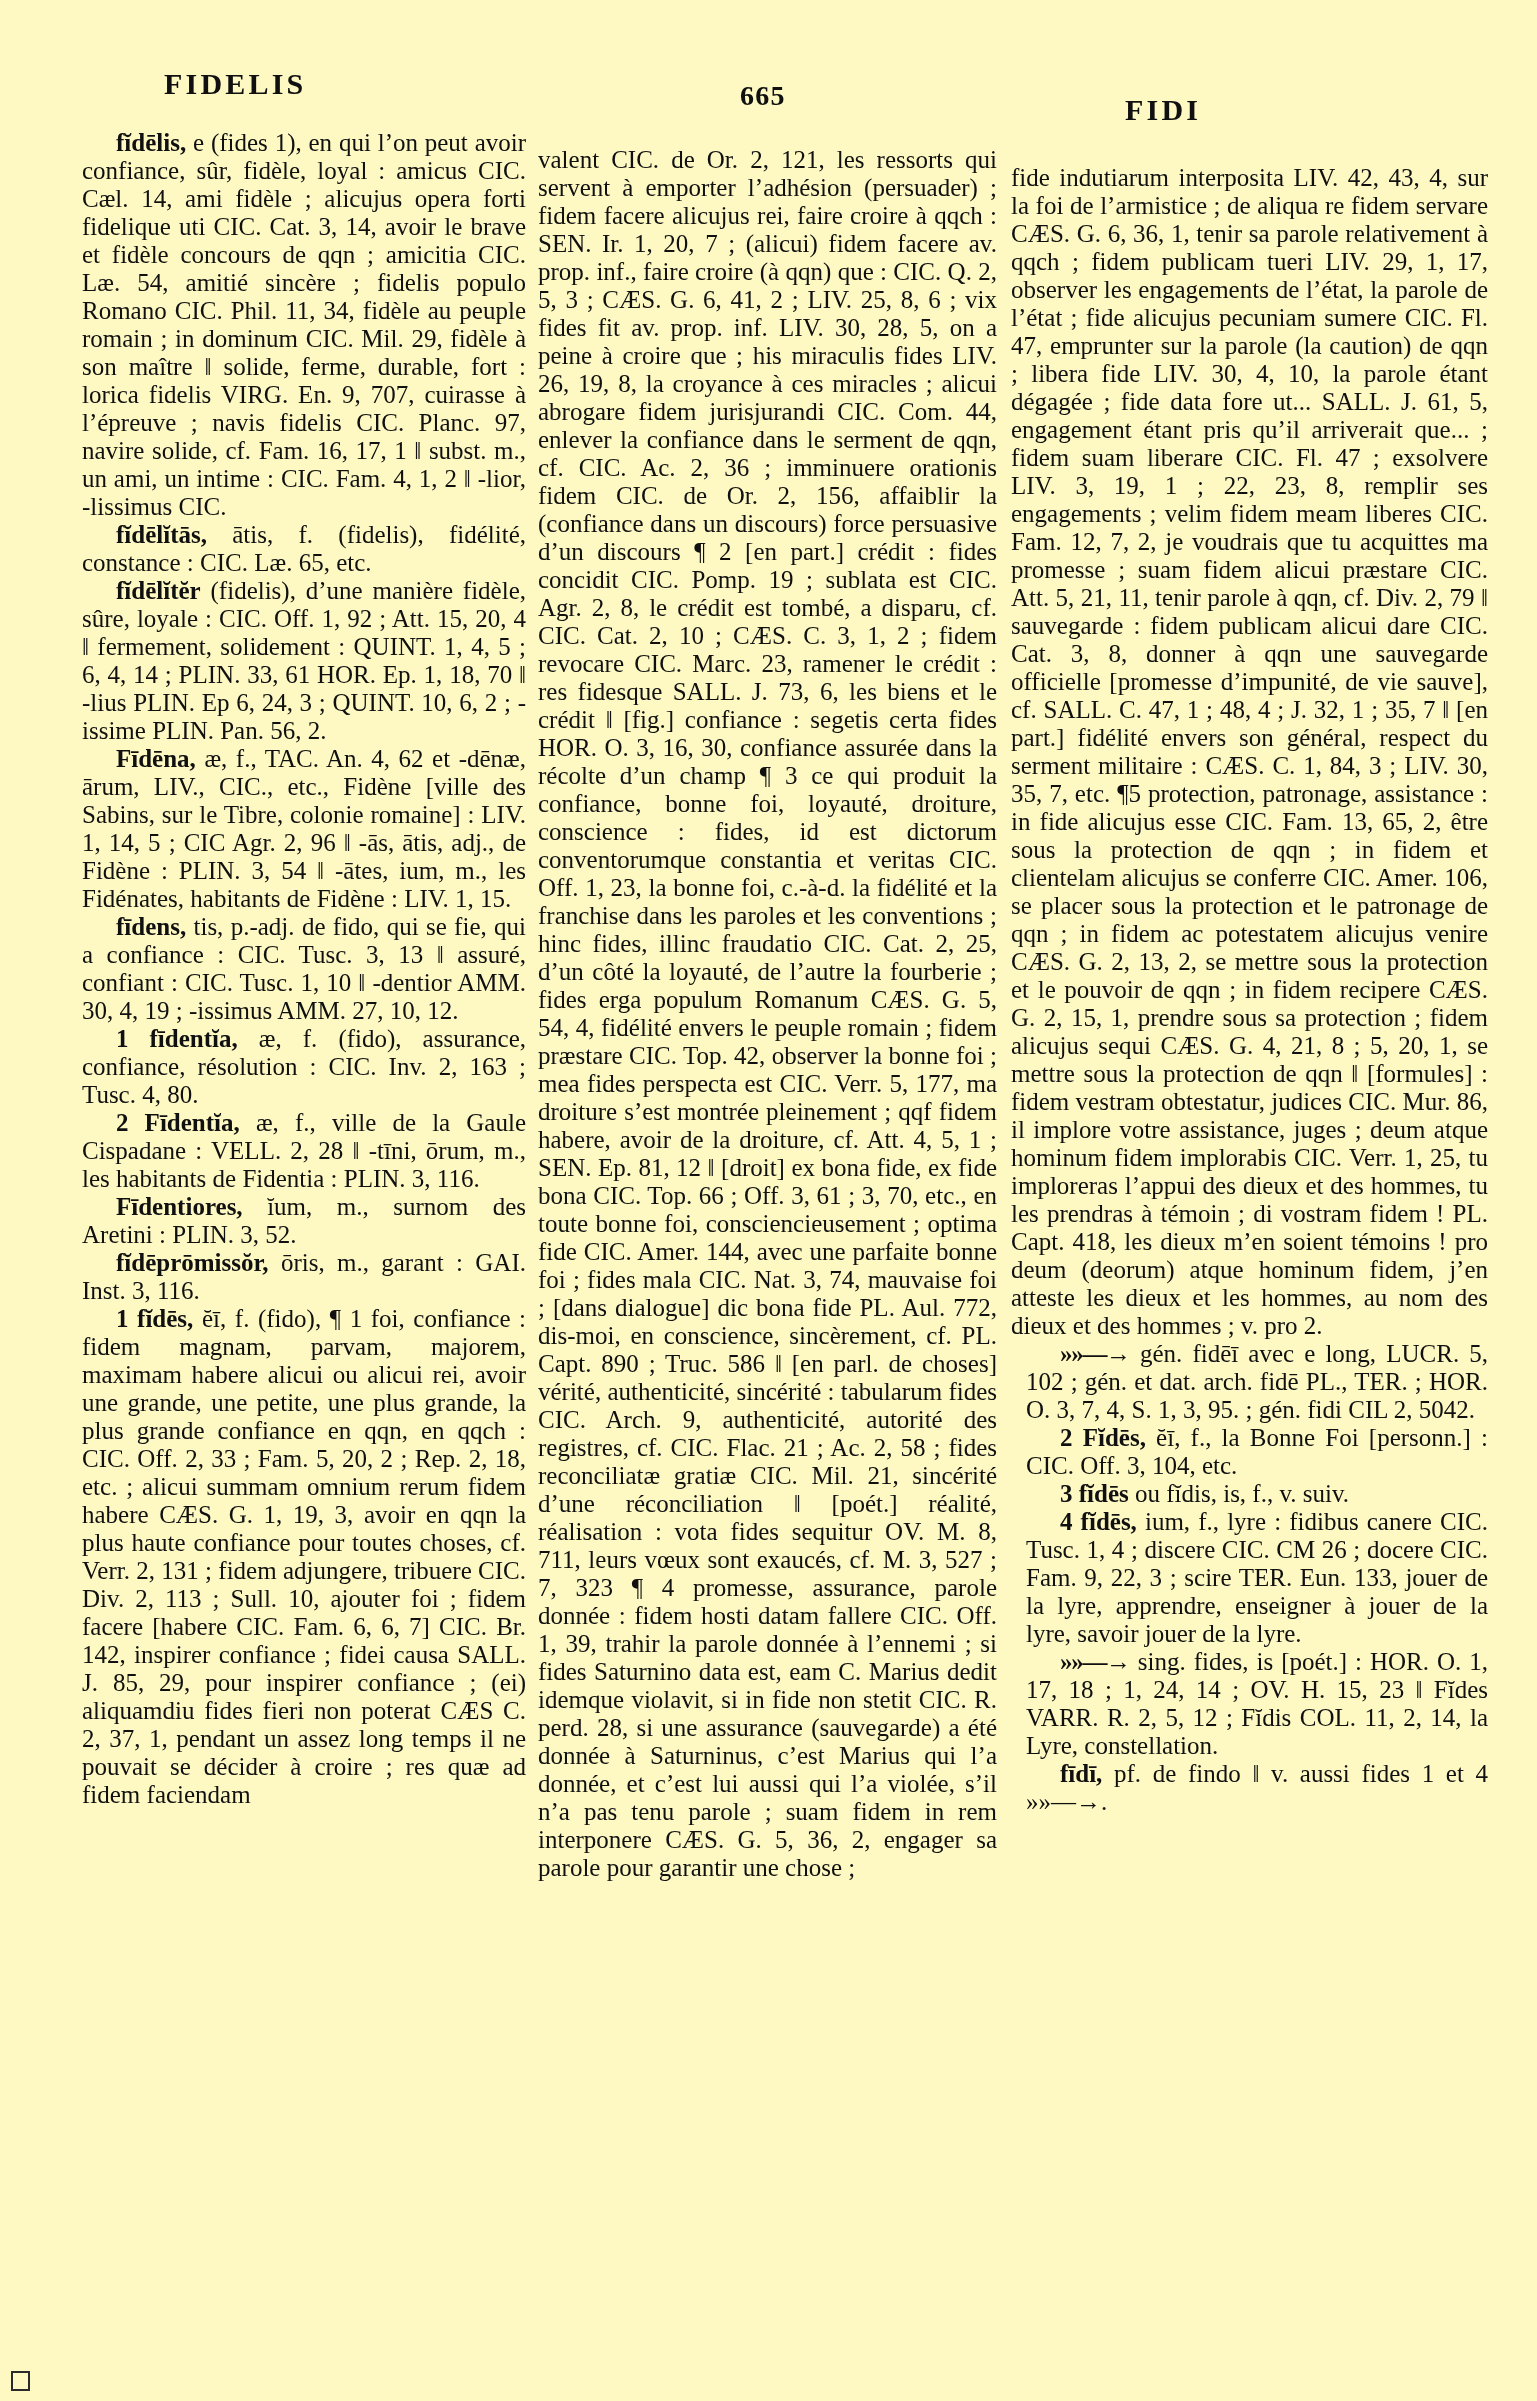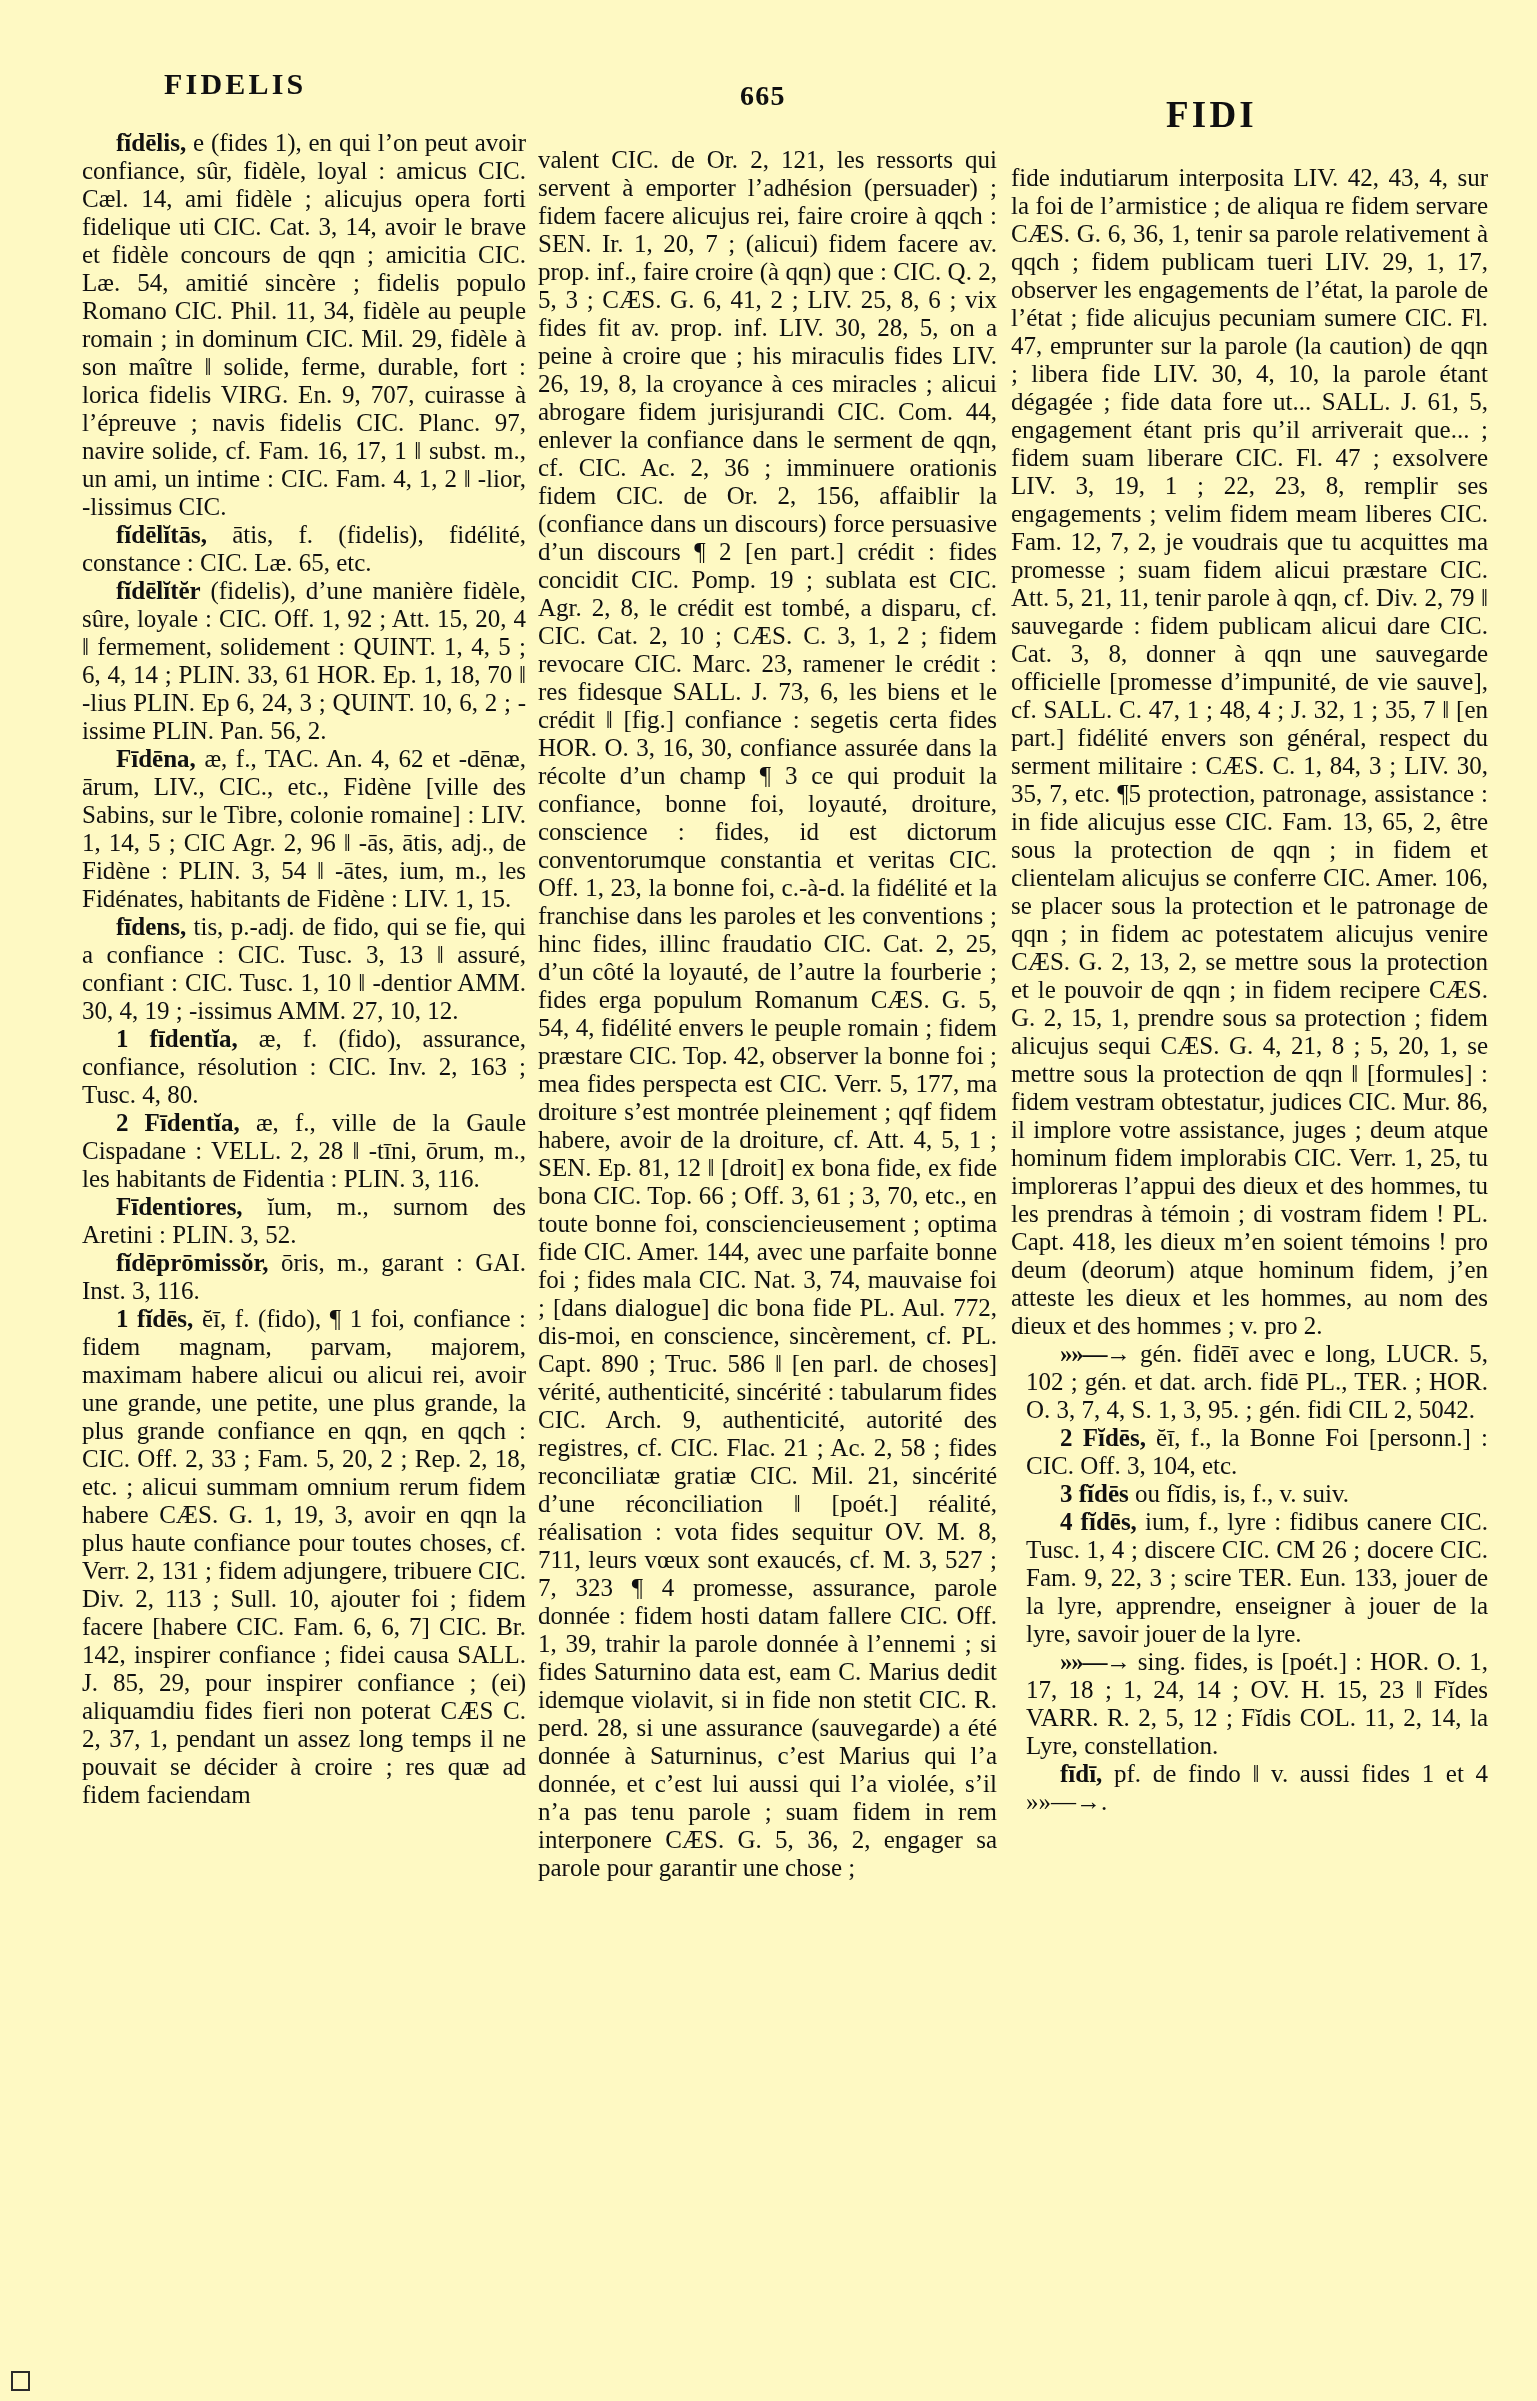--- a/index.html
+++ b/index.html
@@ -13,21 +13,21 @@
   }
   .sheet{position:absolute;inset:0;background:#fef9c3;}
   .runhead{
     position:absolute;
     font-weight:bold;
     letter-spacing:3.2px;
     white-space:nowrap;
   }
   #head-left{left:164px;top:67px;font-size:30px;}
   #head-center{left:740px;top:80px;font-size:28px;letter-spacing:1.3px;}
-  #head-right{left:1125px;top:93px;font-size:37px;margin-left:41px;}
+  #head-right{left:1125px;top:93px;font-size:30px;}
   .col{
     position:absolute;
     text-align:justify;
     font-size:25px;
     line-height:28px;
     overflow:hidden;
     hyphens:auto;
   }
   #col1{left:67px;top:129px;width:459px;height:2184px;}
   #col2{left:538px;top:146px;width:459px;height:2159px;}

